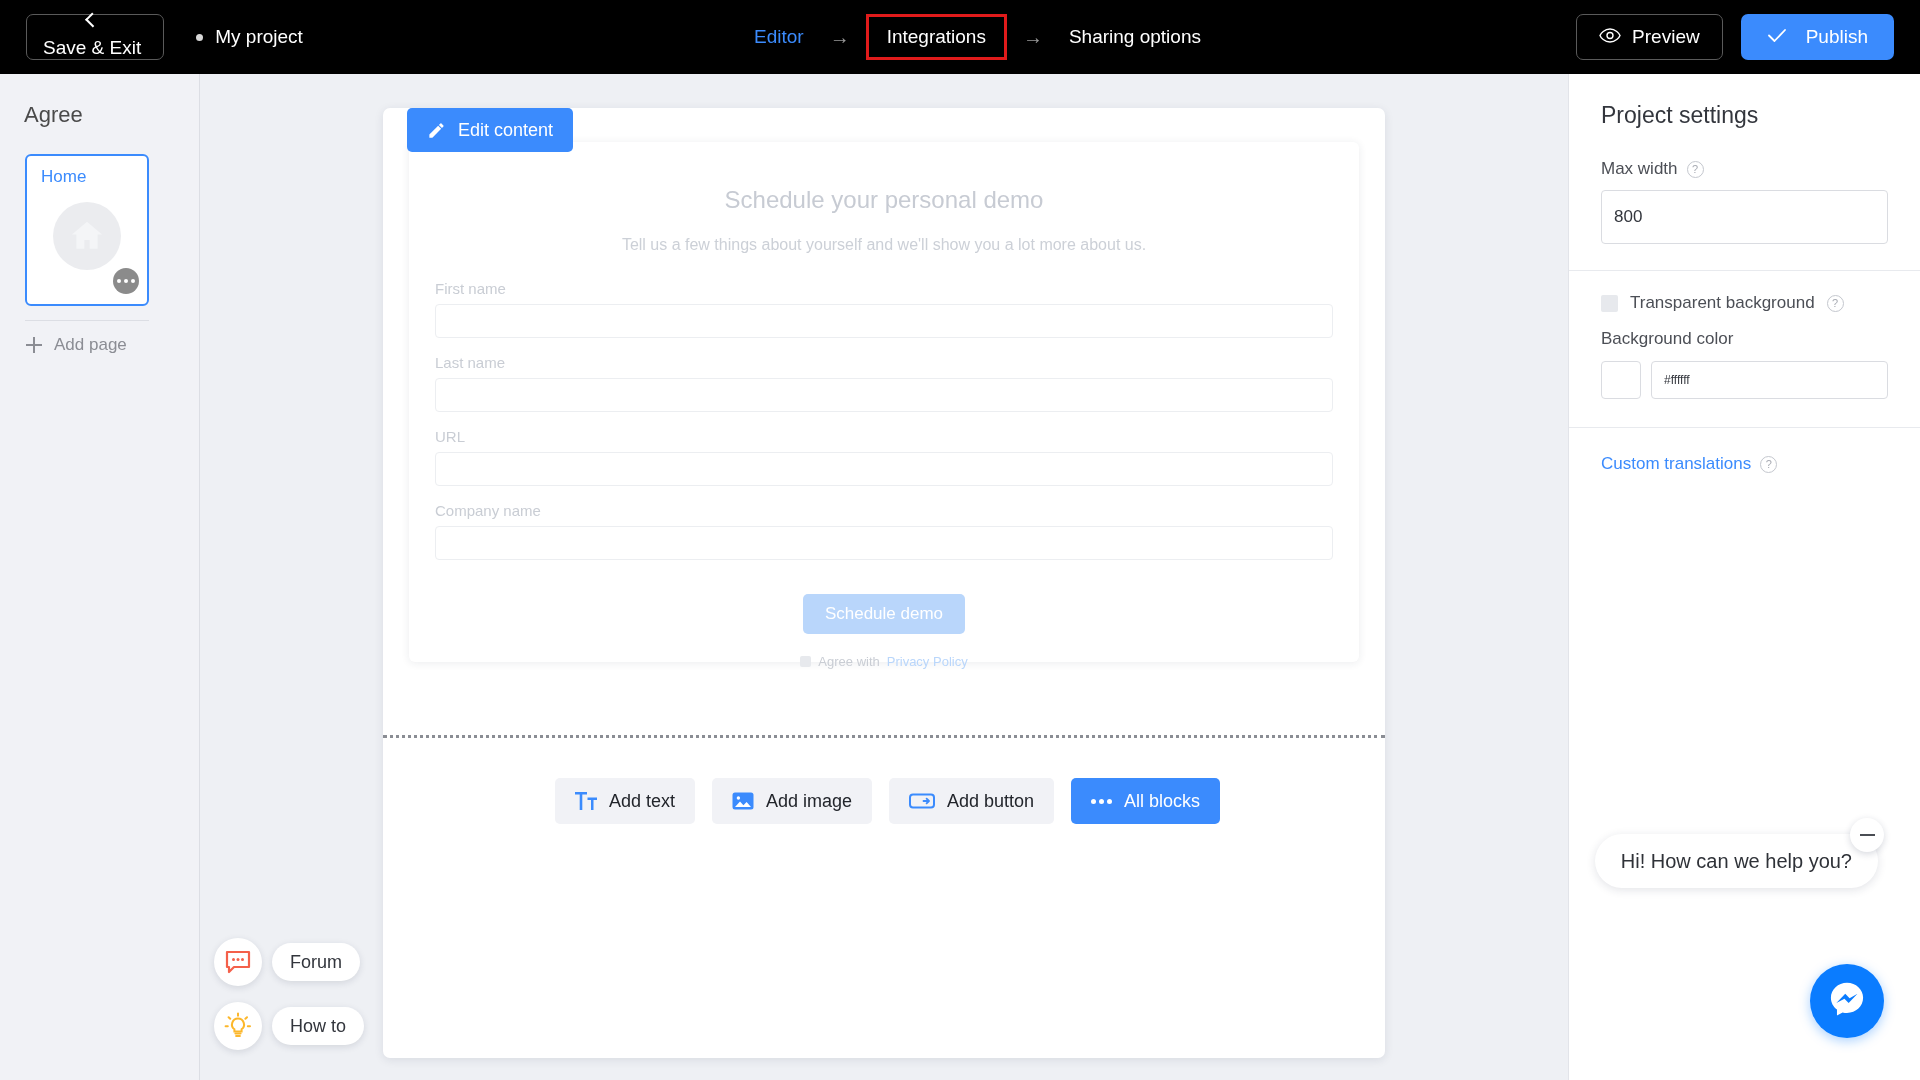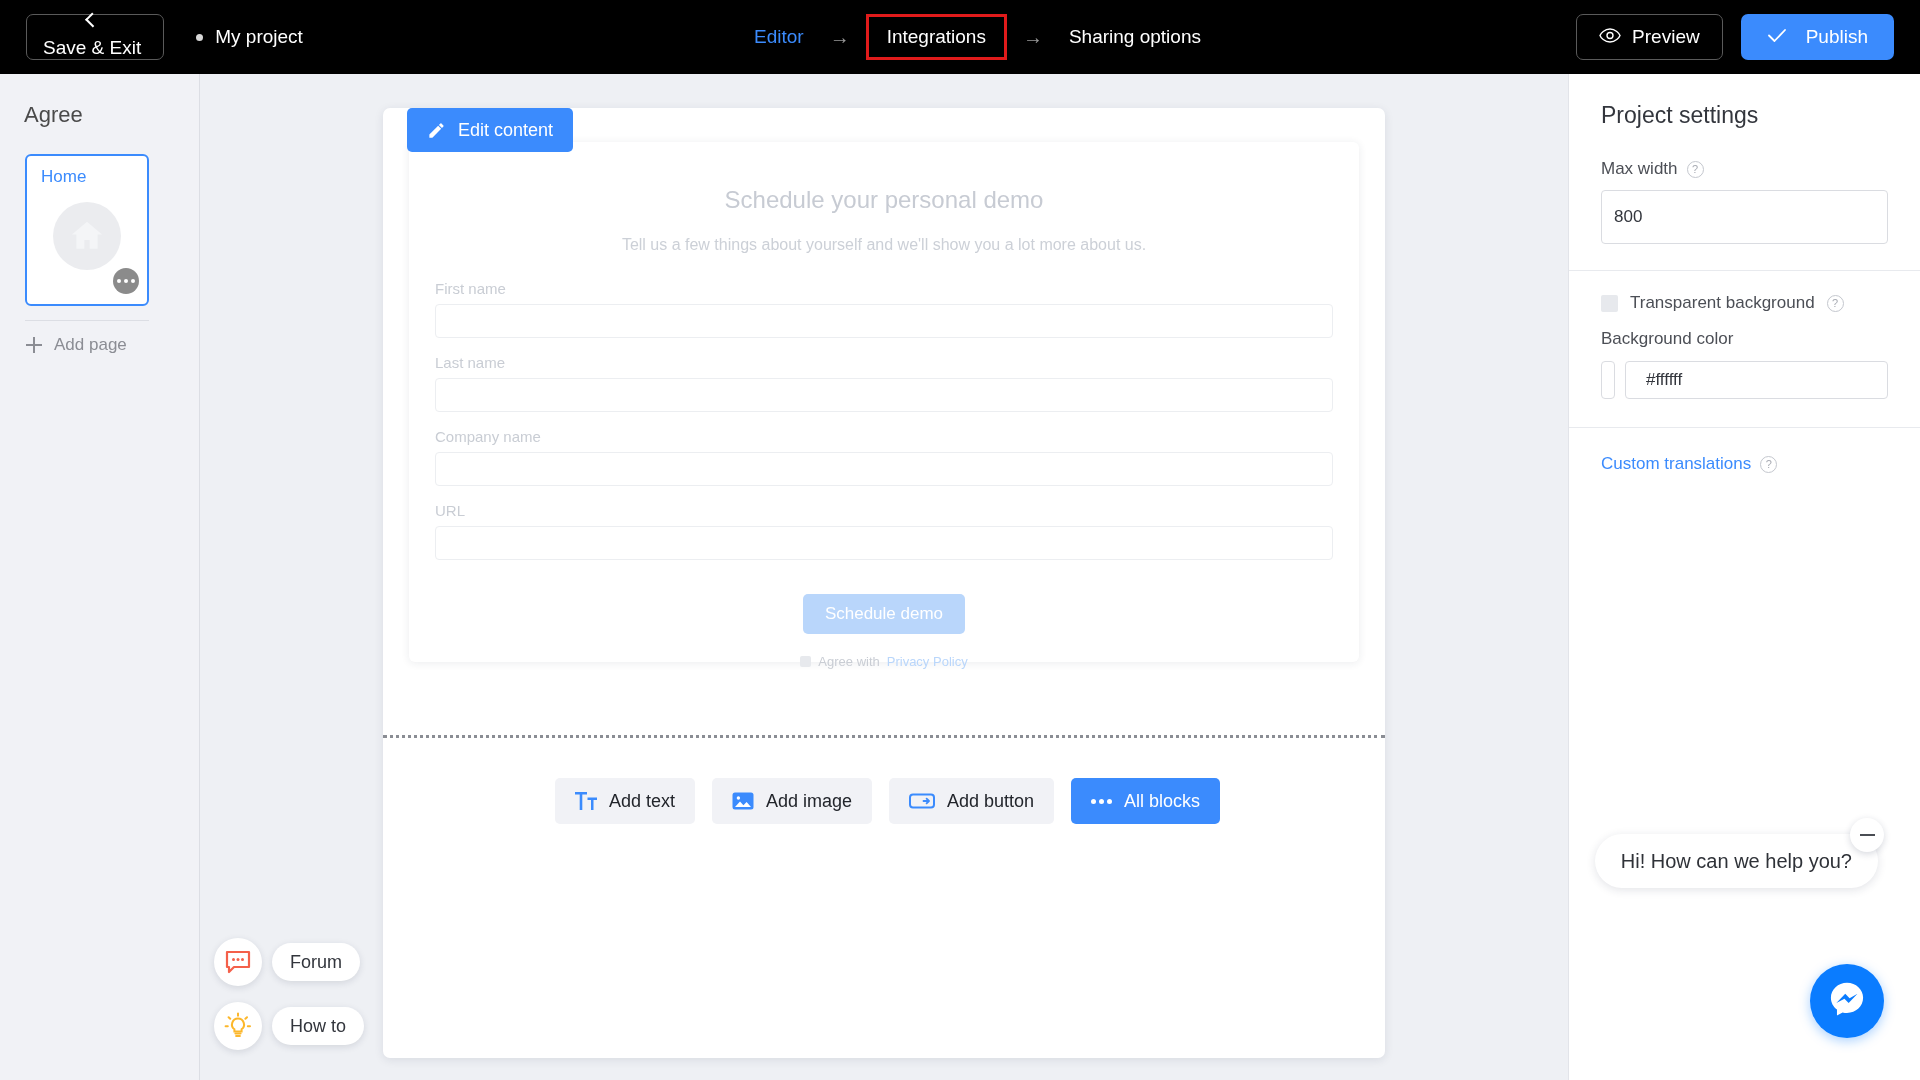--- a/index.html
+++ b/index.html
@@ -254,21 +254,21 @@
   .rp-divider { margin: 26px 0 0 0; height: 1px; background: #e8eaee; }
   .check-row { margin-top: 22px; display: flex; align-items: center; gap: 12px; font-size: 17px; color: #4c4f56; }
   .chk { width: 17px; height: 17px; background: #e7e9ed; border-radius: 2px; display: block; cursor: pointer; }
   .bg-color-row { margin-top: 12px; display: flex; align-items: center; gap: 10px; }
   .swatch {
     width: 40px; height: 38px; border: 1px solid #dadce1; border-radius: 4px;
     background: #ffffff; cursor: pointer;
   }
   .hex-input {
     flex: 1; height: 38px; border: 1px solid #dadce1; border-radius: 4px;
-    font-size: 17px; color: #33363d; padding: 0 20px; outline: none;
+    font-size: 12px; color: #33363d; padding: 0 12px; outline: none;
     font-family: "Liberation Sans", sans-serif;
   }
   .rp-link {
     margin-top: 26px; font-size: 17px; color: #3b8bfd;
     display: flex; align-items: center; gap: 9px; cursor: pointer;
   }
 
   
   .chat-bubble {
     position: absolute; right: 42px; bottom: 192px;
@@ -385,25 +385,25 @@
       <div class="form-fields">
         <div>
           <div class="fld-label">First name</div>
           <input class="fld-input" value="" style="">
         </div>
         <div>
           <div class="fld-label">Last name</div>
           <input class="fld-input" value="" style="">
         </div>
         <div>
-          <div class="fld-label">Company name</div>
+          <div class="fld-label">URL</div>
           <input class="fld-input" value="" style="">
         </div>
         <div>
-          <div class="fld-label">URL</div>
+          <div class="fld-label">Company name</div>
           <input class="fld-input" value="" style="">
         </div>
 
         <div class="submit-wrap">
           <button class="btn-schedule">Schedule demo</button>
         </div>
 
         <div class="agree-row">
           <span class="agree-box"></span>
           <span>Agree with</span>

